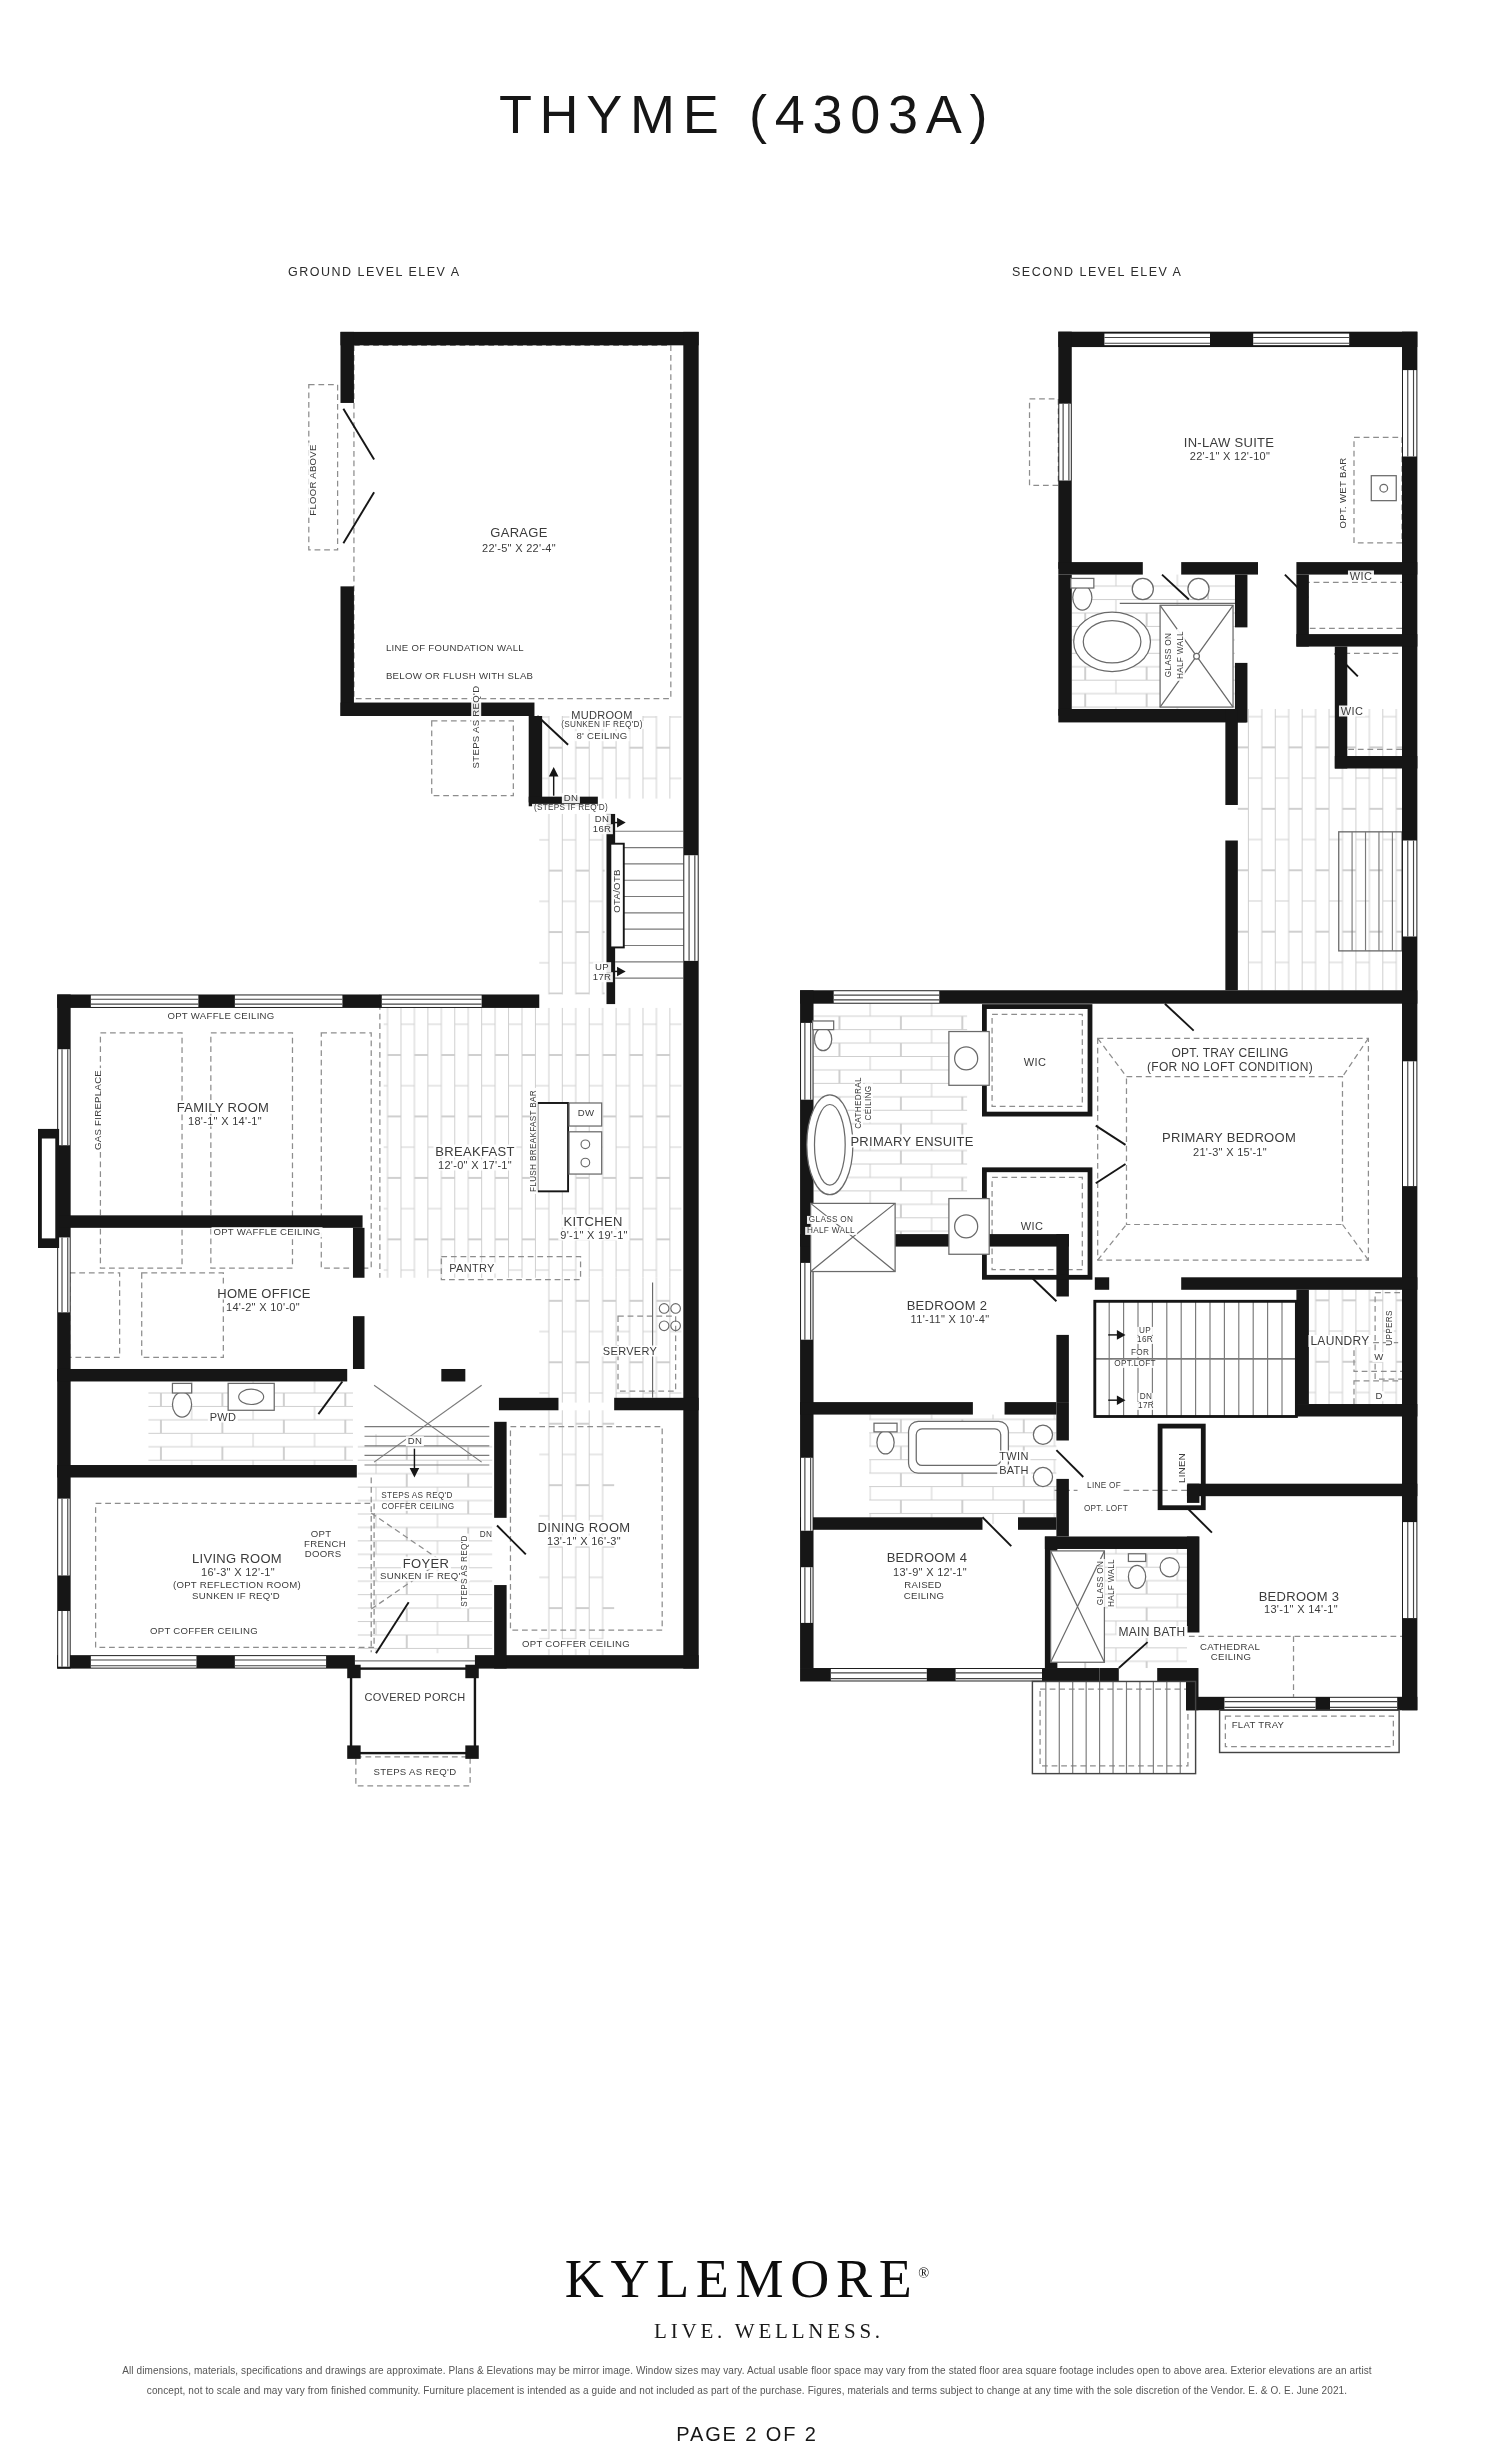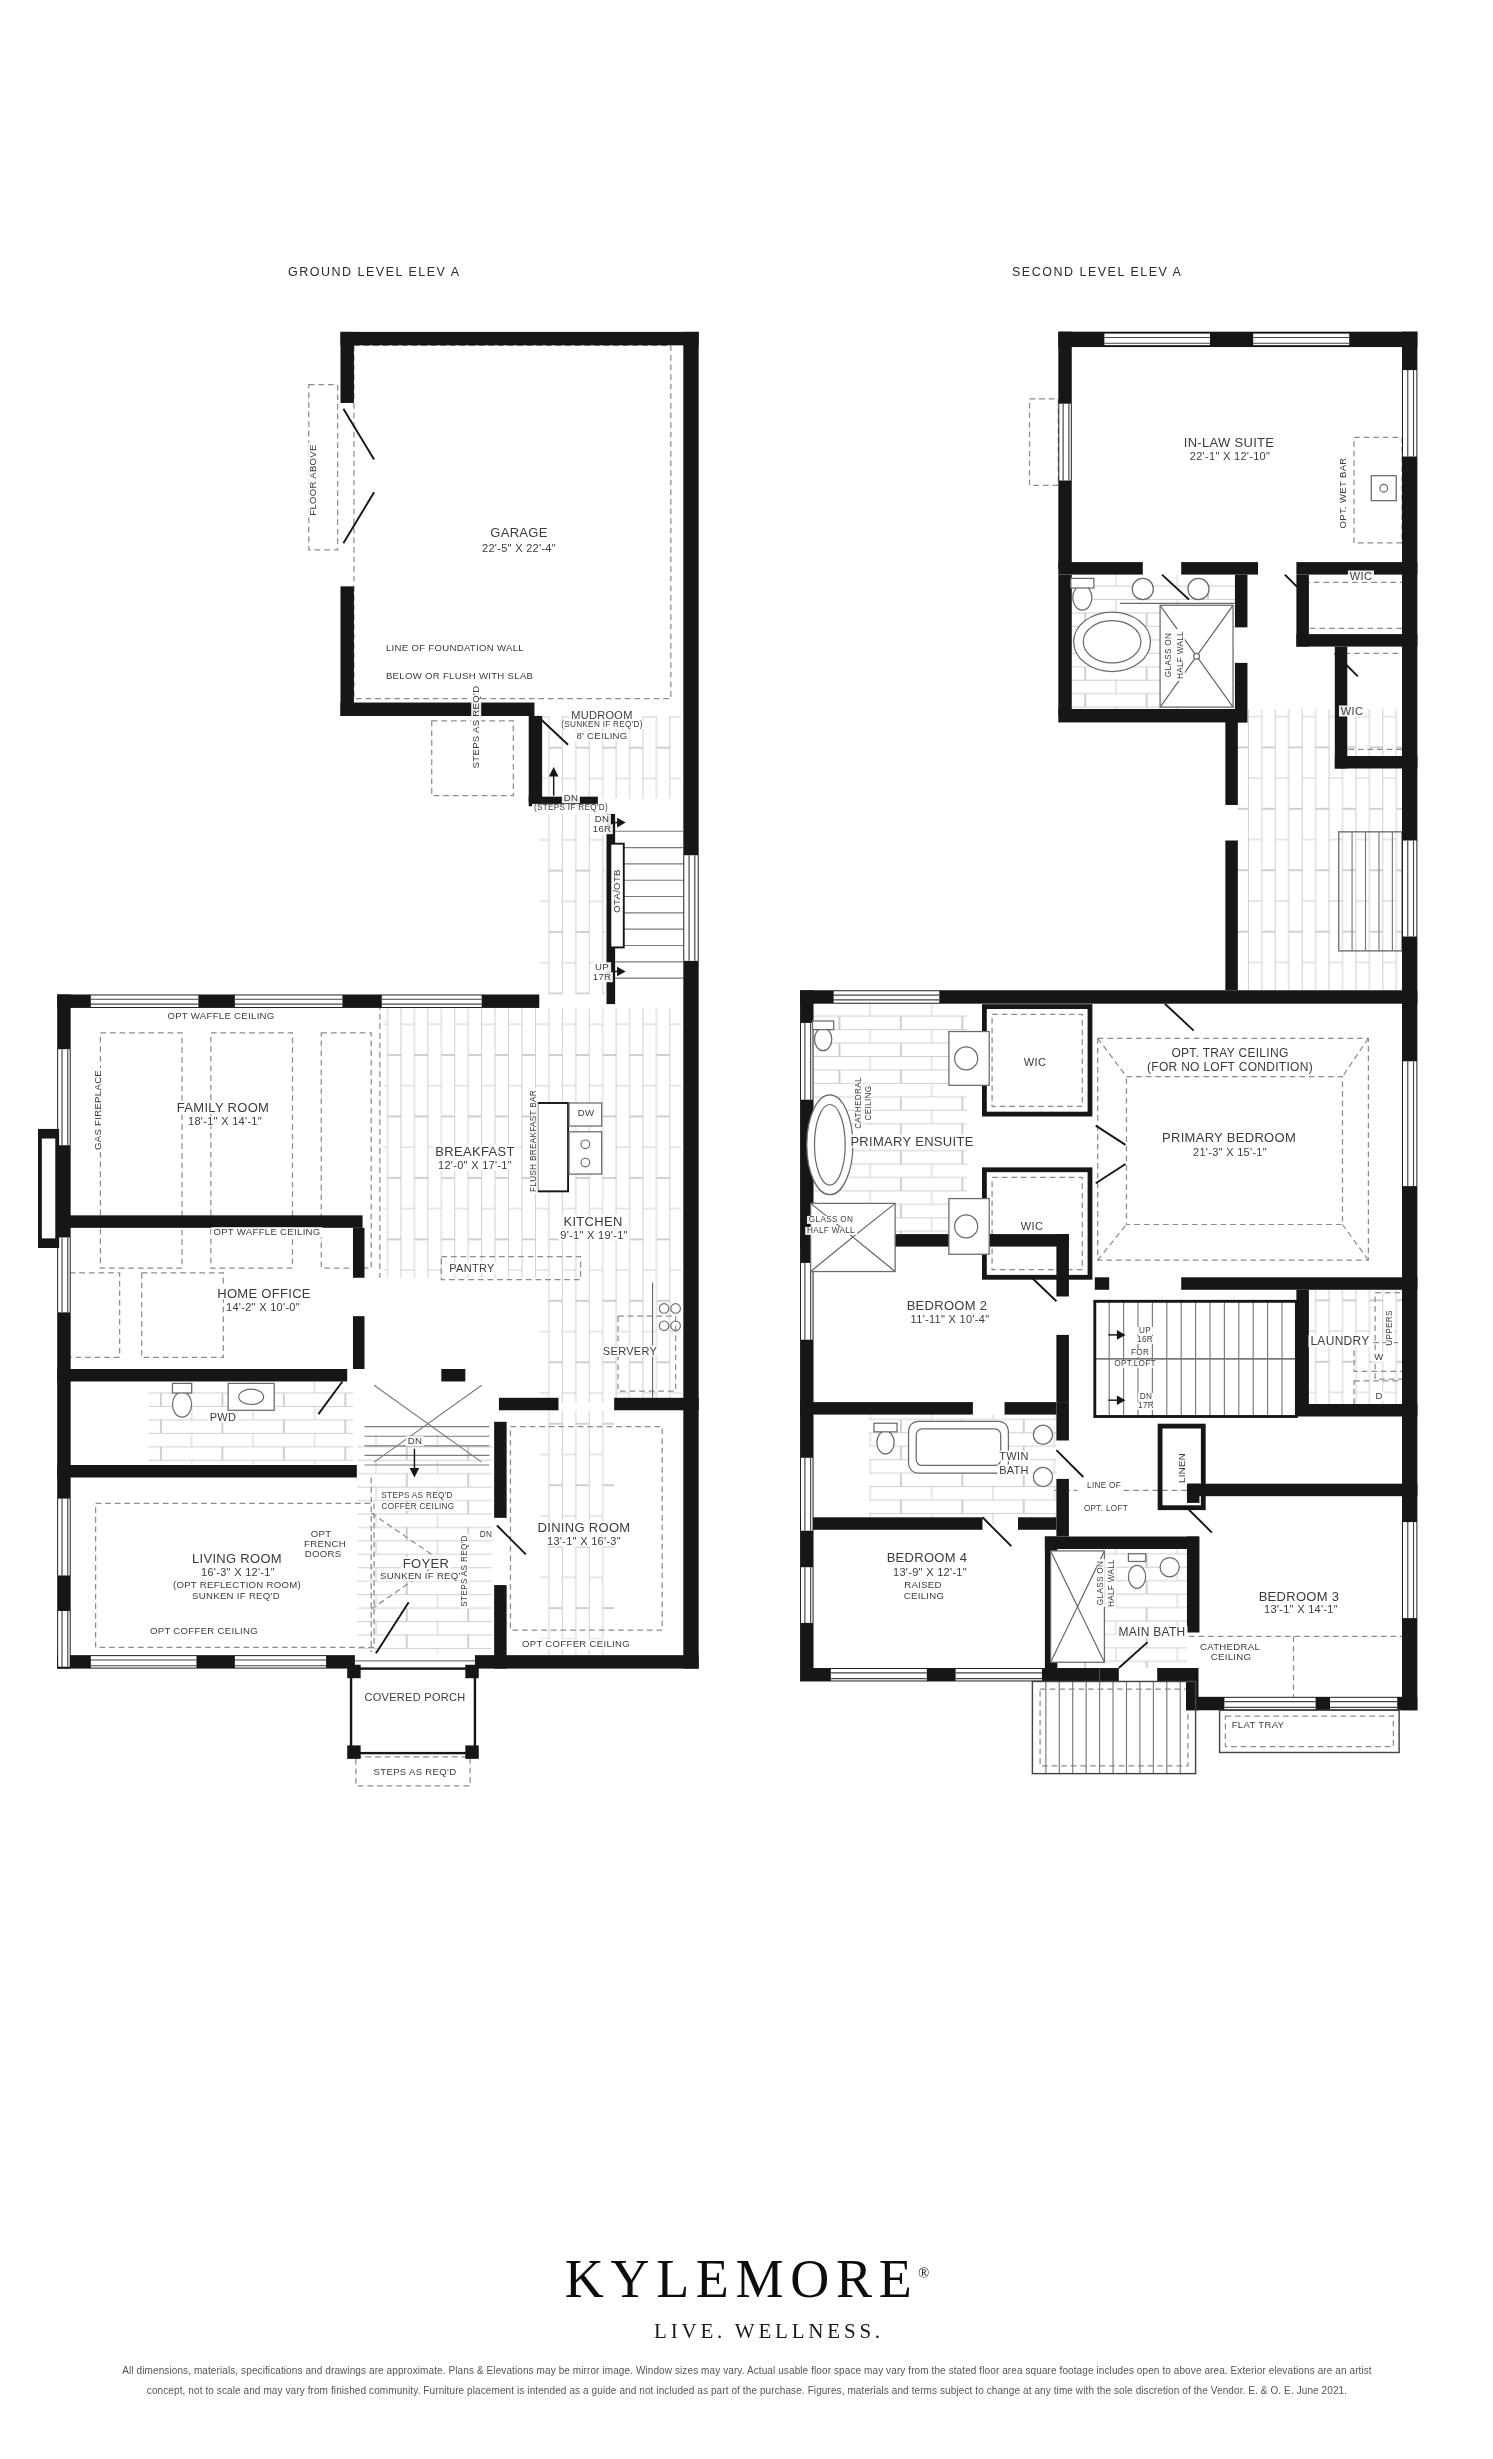--- a/index.html
+++ b/index.html
@@ -23,20 +23,21 @@
   .brand sup{font-size:14.4px;letter-spacing:0;}
   .tagline{font-family:"Liberation Serif",serif;font-size:21px;letter-spacing:3.8px;color:#1a1a1a;}
   .disc{font-size:10px;color:#555;letter-spacing:0.1px;}
   .pageno{font-size:20px;letter-spacing:1.9px;color:#161616;}
 </style>
 </head>
 <body>
 
 <div id="page">
 
+  <div class="hdr" style="top:83px;font-size:54px;font-weight:300;letter-spacing:7.7px;">THYME (4303A)</div>
   <div class="planname" style="left:288px;top:265px;">GROUND LEVEL ELEV A</div>
   <div class="planname" style="left:1012px;top:265px;">SECOND LEVEL ELEV A</div>
 
   <div class="plan" style="left:38px;top:317px;width:677px;height:1499px;">
     <svg width="677" height="1499" viewBox="0 0 705 1560">
       <defs>
         <pattern id="pk" width="28" height="64" patternUnits="userSpaceOnUse">
           <rect width="28" height="64" fill="#fff"></rect>
           <path d="M0 0V64M14 0V64M28 0V64M0 0.5H14M14 32H28M0 63.5H14" stroke="#cdcdcd" stroke-width="1" fill="none"></path>
         </pattern>
@@ -532,15 +533,16 @@
     <div class="lbl s9" style="left:453px;top:1340px">CEILING</div>
     <div class="lbl s9" style="left:480px;top:1408px">FLAT TRAY</div>
   </div>
 
   <div class="ftr brand" style="top:2248px;">
     <span>KYLEMORE</span><sup>®</sup>
   </div>
   <div class="ftr tagline" style="top:2319px;padding-left:44px;">LIVE. WELLNESS.</div>
   <div class="ftr disc" style="top:2365px;">All dimensions, materials, specifications and drawings are approximate. Plans &amp; Elevations may be mirror image. Window sizes may vary. Actual usable floor space may vary from the stated floor area square footage includes open to above area. Exterior elevations are an artist</div>
   <div class="ftr disc" style="top:2385px;">concept, not to scale and may vary from finished community. Furniture placement is intended as a guide and not included as part of the purchase. Figures, materials and terms subject to change at any time with the sole discretion of the Vendor.  E. &amp; O. E. June 2021.</div>
+  <div class="ftr pageno" style="top:2423px;">PAGE 2 OF 2</div>
 
 </div>
 
 
 </body></html>

